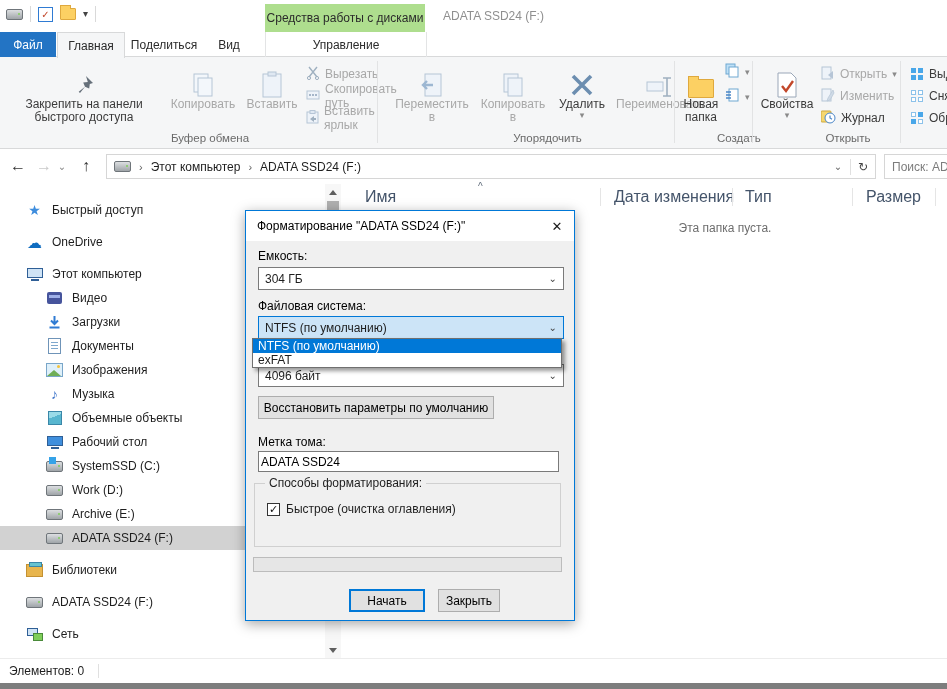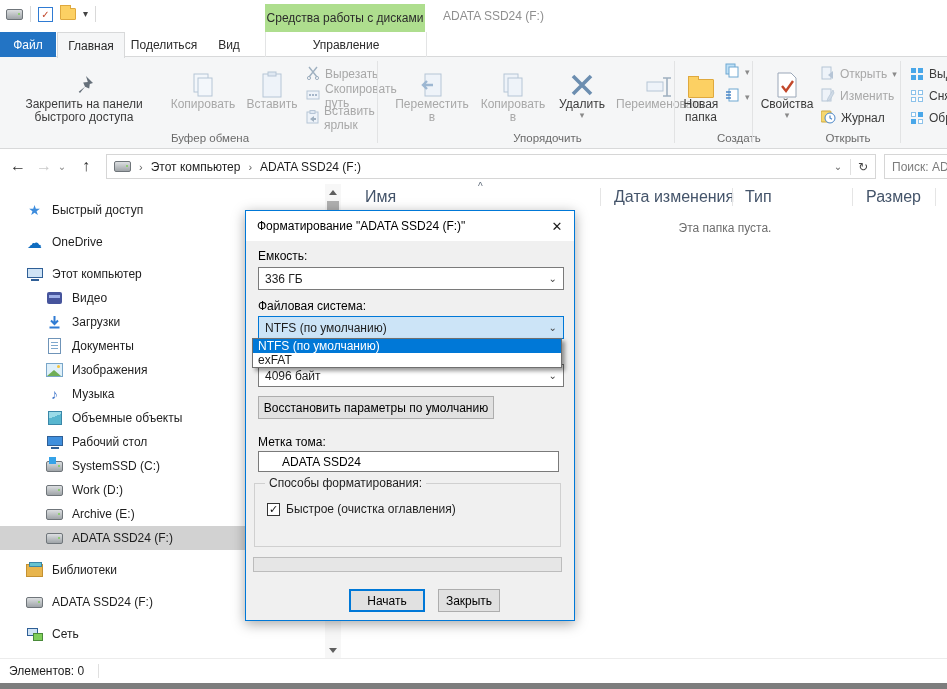--- a/index.html
+++ b/index.html
@@ -124,21 +124,21 @@
   .combo .ar{position:absolute;right:6px;color:#444;font-size:10px;}
   .combo.focus{background:#cce4f7;border-color:#0078d7;}
   .droplist{position:absolute;left:6px;top:127px;width:310px;background:#fff;border:1px solid #707070;
             box-shadow:3px 3px 4px rgba(0,0,0,.4);z-index:12;box-sizing:border-box;}
   .dropitem{height:14px;display:flex;align-items:center;padding-left:5px;font-size:12px;}
   .dropitem.hl{background:#0078d7;color:#fff;}
   .dbtn{position:absolute;height:23px;background:#e1e1e1;border:1px solid #adadad;box-sizing:border-box;
         display:flex;align-items:center;justify-content:center;font-size:12px;color:#000;}
   .dbtn.primary{border:2px solid #0078d7;}
   .dinput{position:absolute;left:12px;width:301px;height:21px;border:1px solid #7a7a7a;background:#fff;
-          font-family:inherit;font-size:12px;padding:0 0 0 23px;box-sizing:border-box;}
+          font-family:inherit;font-size:12px;padding:0 0 0 2px;box-sizing:border-box;}
   .groupbox{position:absolute;left:8px;top:272px;width:307px;height:64px;border:1px solid #d0d0d0;box-sizing:border-box;}
   .groupbox .glab{position:absolute;left:10px;top:-8px;background:#f0f0f0;padding:0 4px;font-size:12px;}
   .chkrow{position:absolute;left:12px;top:18px;display:flex;align-items:center;gap:6px;}
   .chk{width:13px;height:13px;background:#fff;border:1px solid #333;display:flex;align-items:center;justify-content:center;
        font-size:11px;line-height:11px;color:#111;box-sizing:border-box;}
   .progress{position:absolute;left:7px;top:346px;width:309px;height:15px;background:#e6e6e6;border:1px solid #bcbcbc;box-sizing:border-box;}
 
   
   .statusbar{left:0;top:658px;width:947px;height:23px;border-top:1px solid #ececec;background:#fff;display:flex;align-items:center;}
   .statusbar .txt{padding-left:9px;font-size:12px;color:#1e1e1e;}
@@ -547,21 +547,21 @@
   <div class="abs dialog">
     <div class="dtitle">
       <span class="t">Форматирование "ADATA SSD24 (F:)"</span>
     </div>
     <div class="dclose">
         <span>✕</span>
       </div>
 
     <div class="dlabel" style="top:38px;">Емкость:</div>
     <div class="combo" style="top:56px;">
-      <span>336 ГБ</span>
+      <span>304 ГБ</span>
       <span class="ar">⌄</span>
     </div>
 
     <div class="dlabel" style="top:88px;">Файловая система:</div>
     <div class="combo focus" style="top:105px;">
       <span>NTFS (по умолчанию)</span>
       <span class="ar">⌄</span>
     </div>
 
     <div class="combo" style="top:153px;">

